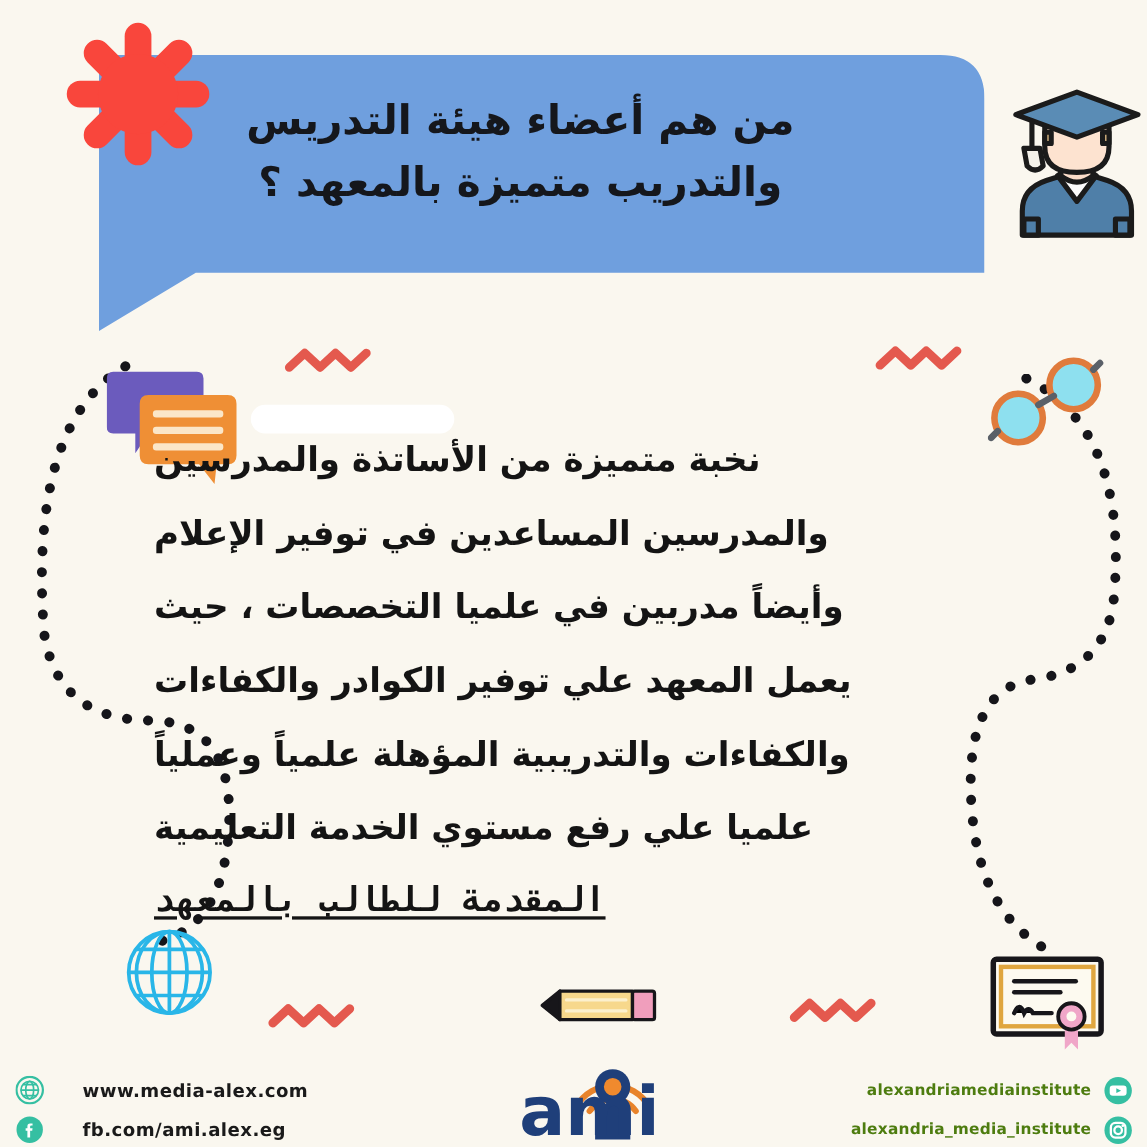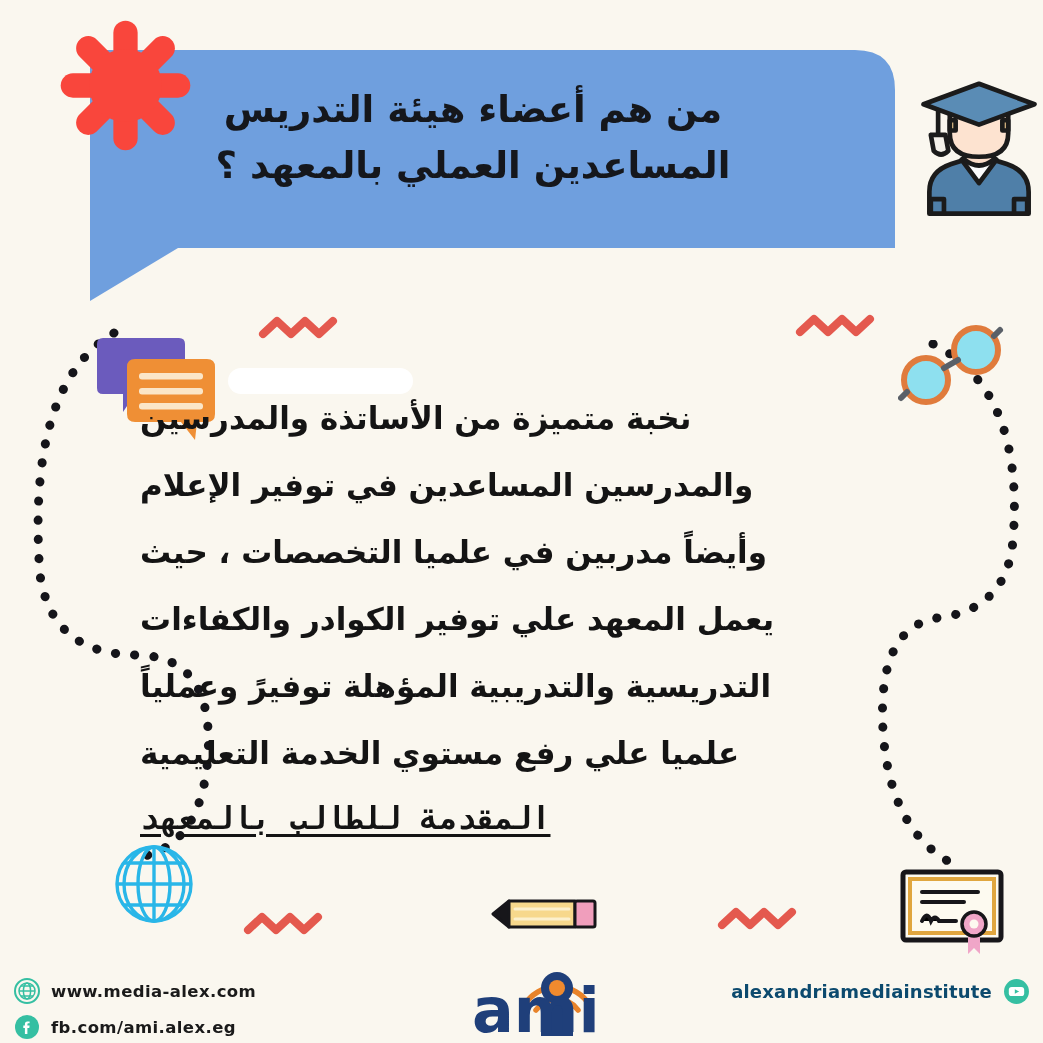--- a/index.html
+++ b/index.html
@@ -51,46 +51,46 @@
   #certificate{left:898px;top:866px;width:108px;height:92px;}
   #pencil{left:489px;top:894px;width:110px;height:40px;}
   .zig{height:32px;}
   #zig1{left:258px;top:312px;width:84px;}
   #zig2{left:795px;top:310px;width:84px;}
   #zig3{left:243px;top:908px;width:84px;}
   #zig4{left:717px;top:903px;width:84px;}
 
   
   #footer-left{left:14px;top:975px;width:400px;}
-  .f-row{display:flex;align-items:center;height:32px;margin-bottom:4px;}
+  .f-row{display:flex;align-items:center;height:32px;margin-bottom:4px;gap:24px;}
   .f-row .ficon{width:26px;height:26px;flex:0 0 26px;margin-right:11px;}
   .f-row .flabel{
     font-size:16.5px;font-weight:bold;color:#1a1a1a;
     letter-spacing:0.4px;font-family:"DejaVu Sans","Liberation Sans",sans-serif;
   }
   #footer-right{left:700px;top:975px;width:330px;}
   .fr-row{display:flex;align-items:center;justify-content:flex-end;height:32px;margin-bottom:4px;}
   .fr-row .flabel{
-    font-size:18px;font-weight:bold;color:#0c4a6e;letter-spacing:0.2px;
+    font-size:14px;font-weight:bold;color:#4d7c0f;letter-spacing:0.2px;
   }
   .fr-row .ficon{width:27px;height:27px;flex:0 0 27px;margin-left:11px;}
   #ami-logo{left:462px;top:944px;width:158px;height:96px;}
 </style>
 </head>
 <body>
 
 <div class="stage">
 
   <div class="abs" id="banner-wrap">
     <svg id="banner-svg" width="805" height="255" viewBox="0 0 805 255">
       <path d="M0 2 H765 Q805 2 805 42 V200 H88 L0 253 Z" fill="#6f9fde"></path>
     </svg>
     <div id="banner-title">
       <span>من هم أعضاء هيئة التدريس</span><br>
-      <span>المساعدين العملي بالمعهد ؟</span>
+      <span>والتدريب متميزة بالمعهد ؟</span>
     </div>
   </div>
 
   <svg class="abs" id="asterisk" viewBox="0 0 100 100">
     <g fill="#f9463c">
       <rect x="41" y="2" width="18" height="96" rx="9"></rect>
       <rect x="2" y="41" width="96" height="18" rx="9"></rect>
       <rect x="41" y="2" width="18" height="96" rx="9" transform="rotate(45 50 50)"></rect>
       <rect x="41" y="2" width="18" height="96" rx="9" transform="rotate(-45 50 50)"></rect>
       <circle cx="50" cy="50" r="27"></circle>
@@ -187,21 +187,21 @@
   <svg class="abs zig" id="zig4" viewBox="0 0 84 32">
     <path d="M5 22 L19 9 L33 22 L47 9 L61 22 L75 9" fill="none" stroke="#e4594e" stroke-width="8" stroke-linecap="round" stroke-linejoin="round"></path>
   </svg>
 
   <div class="abs" id="body-highlight"></div>
   <div class="abs" id="body-text">
     <span class="ln">نخبة  متميزة من الأساتذة والمدرسين</span>
     <span class="ln">والمدرسين المساعدين في توفير الإعلام</span>
     <span class="ln">وأيضاً مدربين في علميا التخصصات ، حيث</span>
     <span class="ln">يعمل المعهد علي توفير الكوادر والكفاءات</span>
-    <span class="ln">التدريسية والتدريبية المؤهلة توفيرً وعملياً</span>
+    <span class="ln">والكفاءات والتدريبية المؤهلة علمياً وعملياً</span>
     <span class="ln">علميا علي رفع مستوي الخدمة التعليمية</span>
     <span class="ln u">المقدمة للطالب بالمعهد</span>
   </div>
 
   <div class="abs" id="footer-left">
 
     <div class="f-row">
       <svg class="ficon" viewBox="0 0 26 26">
         <circle cx="13" cy="13" r="12" fill="none" stroke="#35bfa2" stroke-width="2"></circle>
         <g fill="none" stroke="#35bfa2" stroke-width="1.5">
@@ -229,20 +229,29 @@
 
     <div class="fr-row">
       <span class="flabel">alexandriamediainstitute</span>
       <svg class="ficon" viewBox="0 0 26 26">
         <circle cx="13" cy="13" r="12" fill="#35bfa2"></circle>
         <rect x="5.6" y="8.6" width="14.8" height="8.8" rx="2.8" fill="#ffffff"></rect>
         <path d="M11.4 10.9 L15.6 13 L11.4 15.1 Z" fill="#35bfa2"></path>
       </svg>
     </div>
 
+    <div class="fr-row">
+      <span class="flabel">alexandria_media_institute</span>
+      <svg class="ficon" viewBox="0 0 26 26">
+        <circle cx="13" cy="13" r="12" fill="#35bfa2"></circle>
+        <rect x="6.6" y="6.6" width="12.8" height="12.8" rx="4" fill="none" stroke="#ffffff" stroke-width="2"></rect>
+        <circle cx="13" cy="13" r="3.3" fill="none" stroke="#ffffff" stroke-width="2"></circle>
+        <circle cx="17.1" cy="9" r="1.2" fill="#ffffff"></circle>
+      </svg>
+    </div>
 
   </div>
 
   <svg class="abs" id="ami-logo" viewBox="0 0 158 96">
     <g fill="none" stroke="#e8832a" stroke-width="5.5" stroke-linecap="round">
       <path d="M62 62 A38 38 0 0 1 128 62"></path>
       <path d="M74 66 A26 26 0 0 1 116 66"></path>
       <path d="M86 70 A14 14 0 0 1 104 70"></path>
     </g>
     <circle cx="95" cy="44" r="16" fill="#1f3f7a"></circle>

